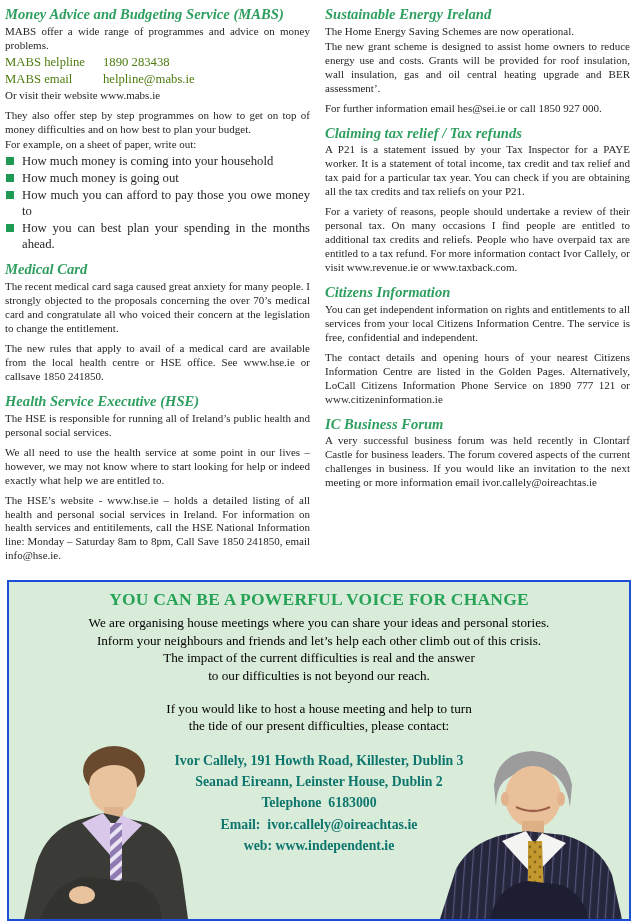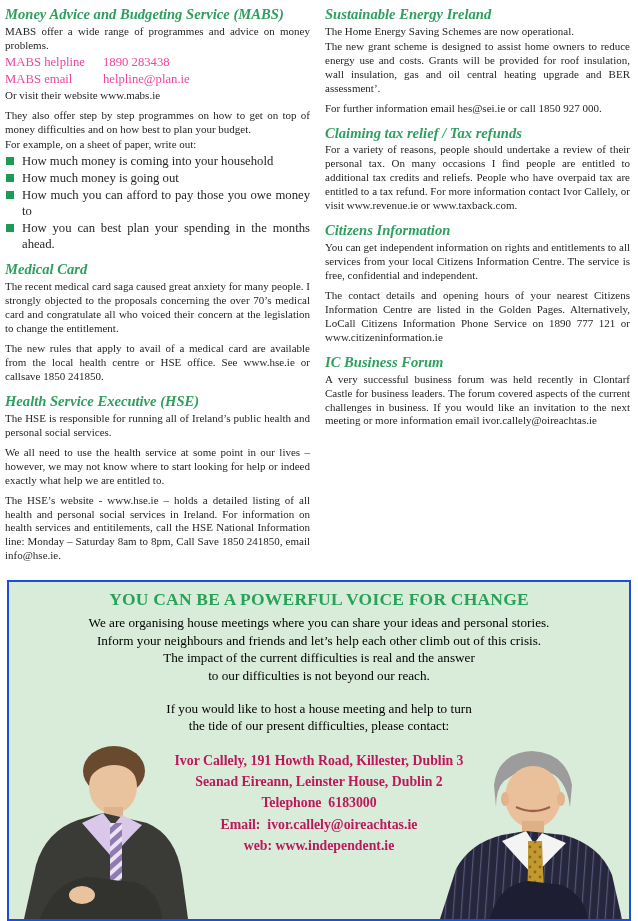--- a/index.html
+++ b/index.html
@@ -13,21 +13,21 @@
   .section-heading{
     color:#2f9f60;font-style:italic;font-weight:bold;
     font-size:14.6px;margin:9px 0 2px 0;line-height:1.15;
   }
   .col .section-heading:first-child{margin-top:1px;}
   .para{
     margin:0 0 6px 0;text-align:justify;font-size:11px;
     line-height:1.27;color:#262626;
   }
   .para.no-gap{margin-bottom:1px;}
-  .kv{display:flex;font-size:12.7px;line-height:1.3;color:#ec4899;margin:1px 0;}
+  .kv{display:flex;font-size:12.7px;line-height:1.3;color:#4d7c0f;margin:1px 0;}
   .kv .k{width:98px;flex:0 0 auto;}
   .bullets{list-style:none;margin:1px 0 4px 0;padding:0;}
   .bullets li{
     position:relative;padding-left:17px;margin:1px 0;
     font-size:12.7px;line-height:1.27;color:#262626;text-align:justify;
   }
   .bullets .sq{
     position:absolute;left:1px;top:4px;width:8px;height:8px;background:#1f9a52;
   }
   .banner{
@@ -36,21 +36,21 @@
     position:relative;overflow:hidden;text-align:center;padding-top:7px;
   }
   .banner-title{
     color:#27a357;font-weight:bold;font-size:17.5px;letter-spacing:.2px;
     margin:0 0 4px 0;line-height:1.2;position:relative;z-index:2;
   }
   .banner-line{font-size:13.2px;line-height:1.33;color:#000000;position:relative;z-index:2;}
   .host-block{margin-top:15px;position:relative;z-index:2;}
   .contact-block{
     margin-top:15px;font-weight:bold;font-size:13.8px;line-height:1.55;
-    color:#be185d;position:relative;z-index:2;
+    color:#0f766e;position:relative;z-index:2;
   }
   .photo{position:absolute;bottom:0;z-index:1;}
   .photo-left{left:1px;}
   .photo-right{right:1px;}
 </style>
 </head>
 <body>
 
 <div class="page">
 
@@ -58,21 +58,21 @@
 
     <div class="col">
       <div class="section-heading">Money Advice and Budgeting Service (MABS)</div>
       <p class="para no-gap">MABS offer a wide range of programmes and advice on money problems.</p>
       <div class="kv">
         <span class="k">MABS helpline</span>
         <span>1890 283438</span>
       </div>
       <div class="kv">
         <span class="k">MABS email</span>
-        <span>helpline@plan.ie</span>
+        <span>helpline@mabs.ie</span>
       </div>
       <p class="para">Or visit their website www.mabs.ie</p>
       <p class="para no-gap">They also offer step by step programmes on how to get on top of money difficulties and on how best to plan your budget.</p>
       <p class="para no-gap">For example, on a sheet of paper, write out:</p>
       <ul class="bullets">
         <li><span class="sq"></span><span>How much money is coming into your household</span></li>
         <li><span class="sq"></span><span>How much money is going out</span></li>
         <li><span class="sq"></span><span>How much you can afford to pay those you owe money to</span></li>
         <li><span class="sq"></span><span>How you can best plan your spending in the months ahead.</span></li>
       </ul>
@@ -87,20 +87,21 @@
       <p class="para">The HSE’s website -  www.hse.ie – holds a detailed listing of all health and personal social services in Ireland.  For information on health services and entitilements, call the HSE National Information line: Monday – Saturday 8am to 8pm, Call Save 1850 241850, email info@hse.ie.</p>
     </div>
 
     <div class="col">
       <div class="section-heading">Sustainable Energy Ireland</div>
       <p class="para no-gap">The Home Energy Saving Schemes are now operational.</p>
       <p class="para">The new grant scheme is designed to assist home owners to reduce energy use and costs.  Grants will be provided for roof insulation, wall insulation, gas and oil central heating upgrade and BER assessment’.</p>
       <p class="para">For further information email hes@sei.ie or call 1850 927 000.</p>
 
       <div class="section-heading">Claiming tax relief / Tax refunds</div>
+      <p class="para">A P21 is a statement issued by your Tax Inspector for a PAYE worker.  It is a statement of total income, tax credit and tax relief and tax paid for a particular tax year.  You can check if you are obtaining all the tax credits and tax reliefs on your P21.</p>
       <p class="para">For a variety of reasons, people should undertake a review of their personal tax.  On many occasions I find people are entitled to additional tax credits and reliefs.  People who have overpaid tax are entitled to a tax refund.  For more information contact Ivor Callely, or visit www.revenue.ie or www.taxback.com.</p>
 
       <div class="section-heading">Citizens Information</div>
       <p class="para">You can get independent information on rights and entitlements to all services from your local Citizens Information Centre.  The service is free, confidential and independent.</p>
       <p class="para">The contact details and opening hours of your nearest Citizens Information Centre are listed in the Golden Pages.  Alternatively, LoCall Citizens Information Phone Service on 1890 777 121 or www.citizeninformation.ie</p>
 
       <div class="section-heading">IC Business Forum</div>
       <p class="para">A very successful business forum was held recently in Clontarf Castle for business leaders. The forum covered aspects of the current challenges in business.  If you would like an invitation to the next meeting or more information email ivor.callely@oireachtas.ie</p>
     </div>
   </div>

